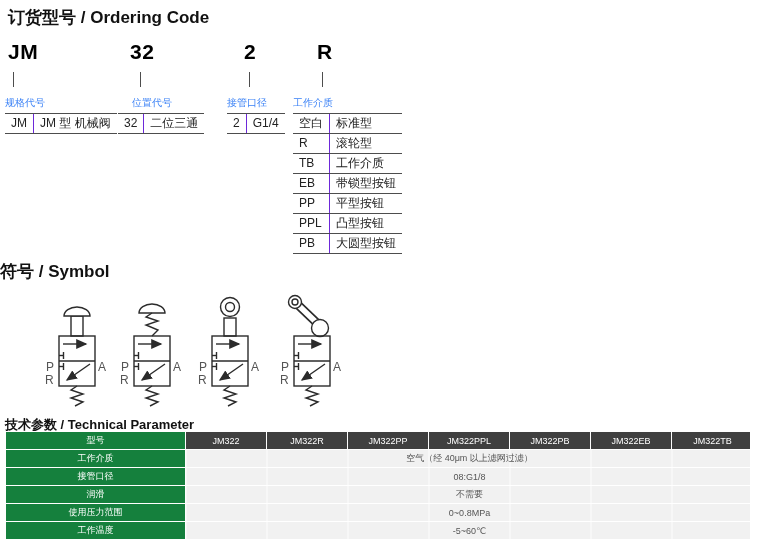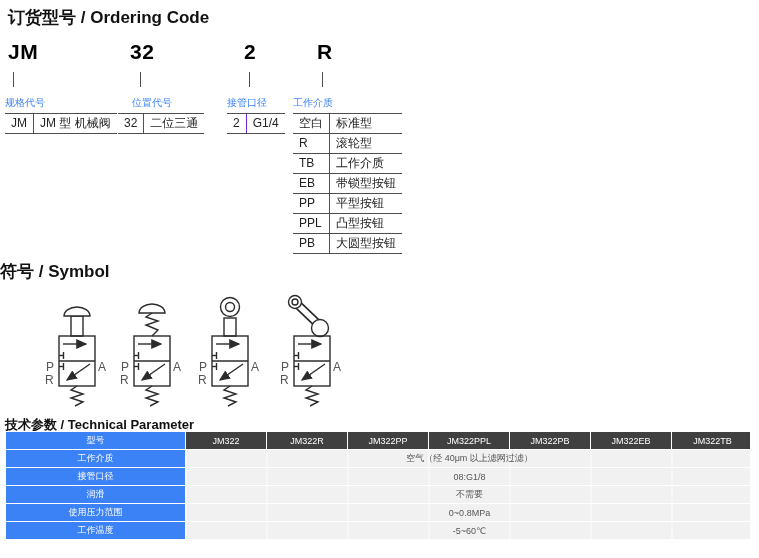--- a/index.html
+++ b/index.html
@@ -10,21 +10,21 @@
   .tick{position:absolute;width:1px;height:15px;background:#4d4d4d}
   .part-label{position:absolute;font-size:10px;color:#3b82f6;white-space:nowrap}
   table.mini{position:absolute;border-collapse:collapse;font-size:12px;color:#222;line-height:15px}
   table.mini td{border-top:1px solid #4d4d4d;border-bottom:1px solid #4d4d4d;padding:2px 6px;vertical-align:middle;white-space:nowrap}
   table.mini td.c2{border-left:1px solid #6d28d9}
   .pre{white-space:pre-line}
   svg.valve{position:absolute}
   .tech-title{position:absolute;font-size:13px;font-weight:bold;color:#111}
   table.tech{position:absolute;left:5px;top:431px;width:749px;border-collapse:collapse;table-layout:fixed;font-size:9px}
   table.tech td{border:1px solid #fff;height:17px;text-align:center;padding:0;overflow:hidden;white-space:nowrap}
-  td.t-label{background:#3b82f6;color:#fff}
+  td.t-label{background:#15803d;color:#fff}
   td.t-model{background:#404040;color:#fff}
   td.t-value{background:#f1f1f1;color:#555;
     background-image:repeating-linear-gradient(to right,rgba(255,255,255,0) 0,rgba(255,255,255,0) 80px,rgba(255,255,255,.85) 80px,rgba(255,255,255,.85) 81px)}
 </style>
 </head>
 <body>
 
 <div class="page">
 
   <div class="sec-title" style="left:8px;top:6px">订货型号 / Ordering Code</div>

